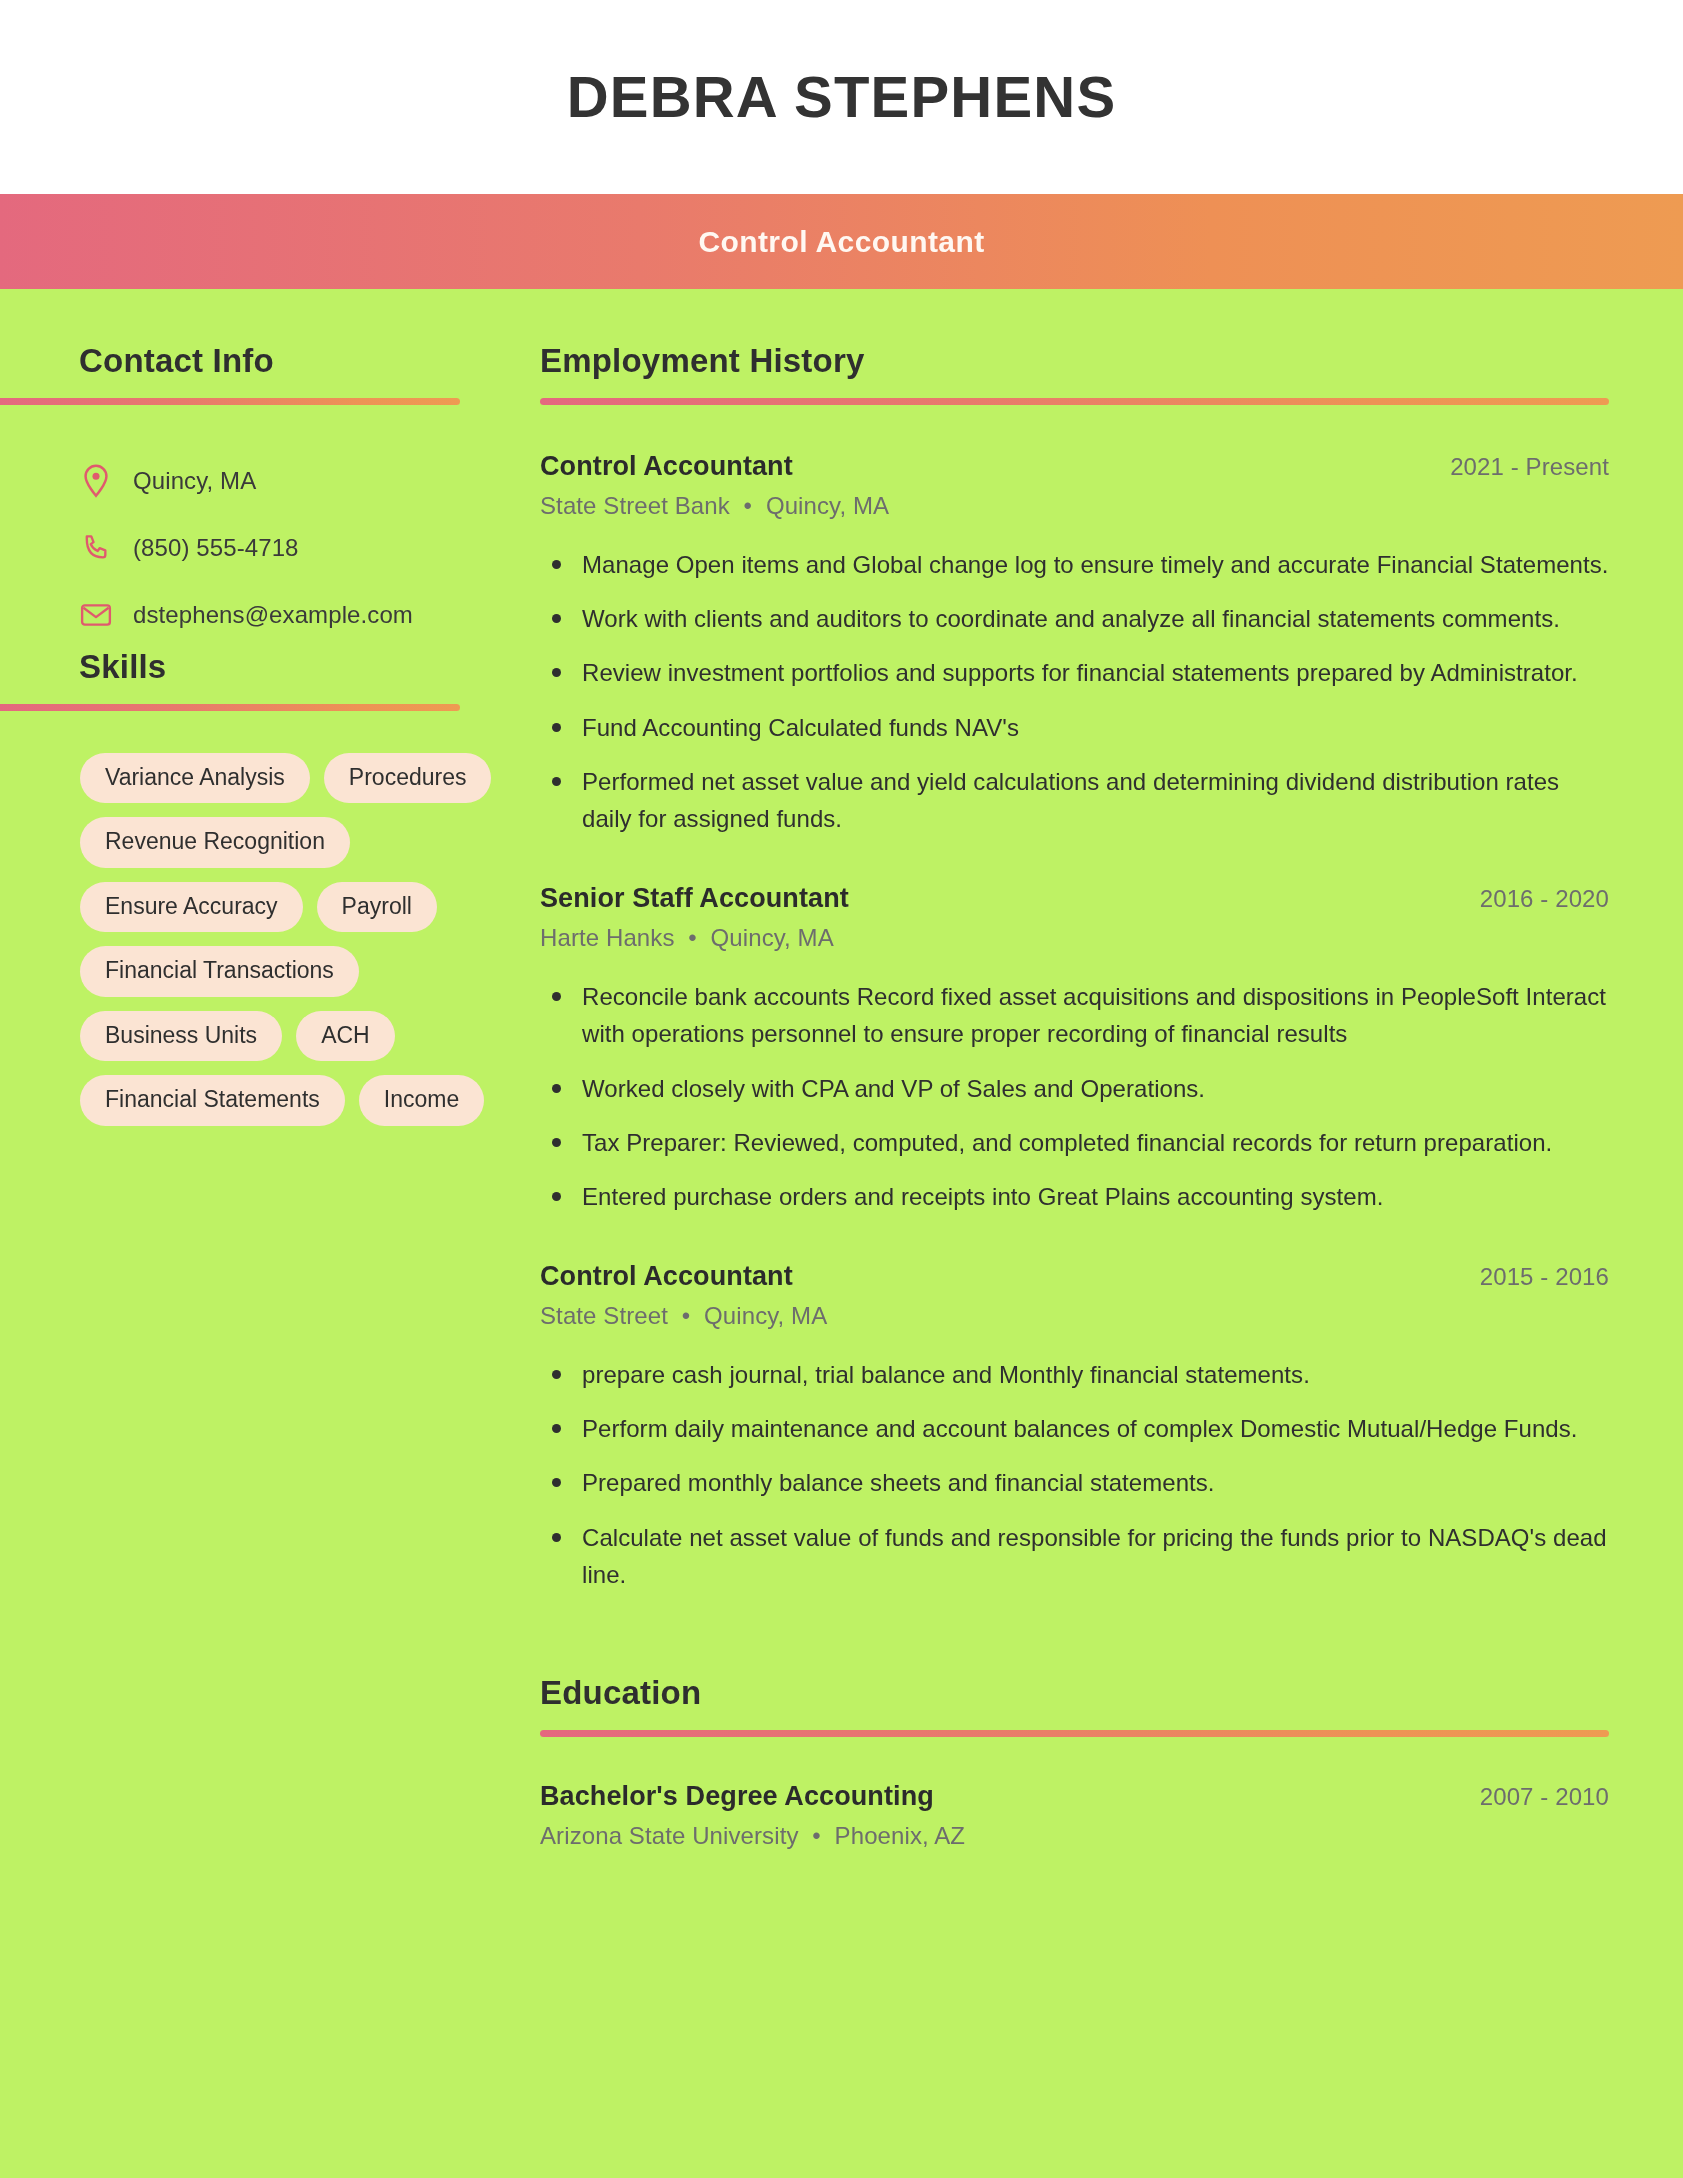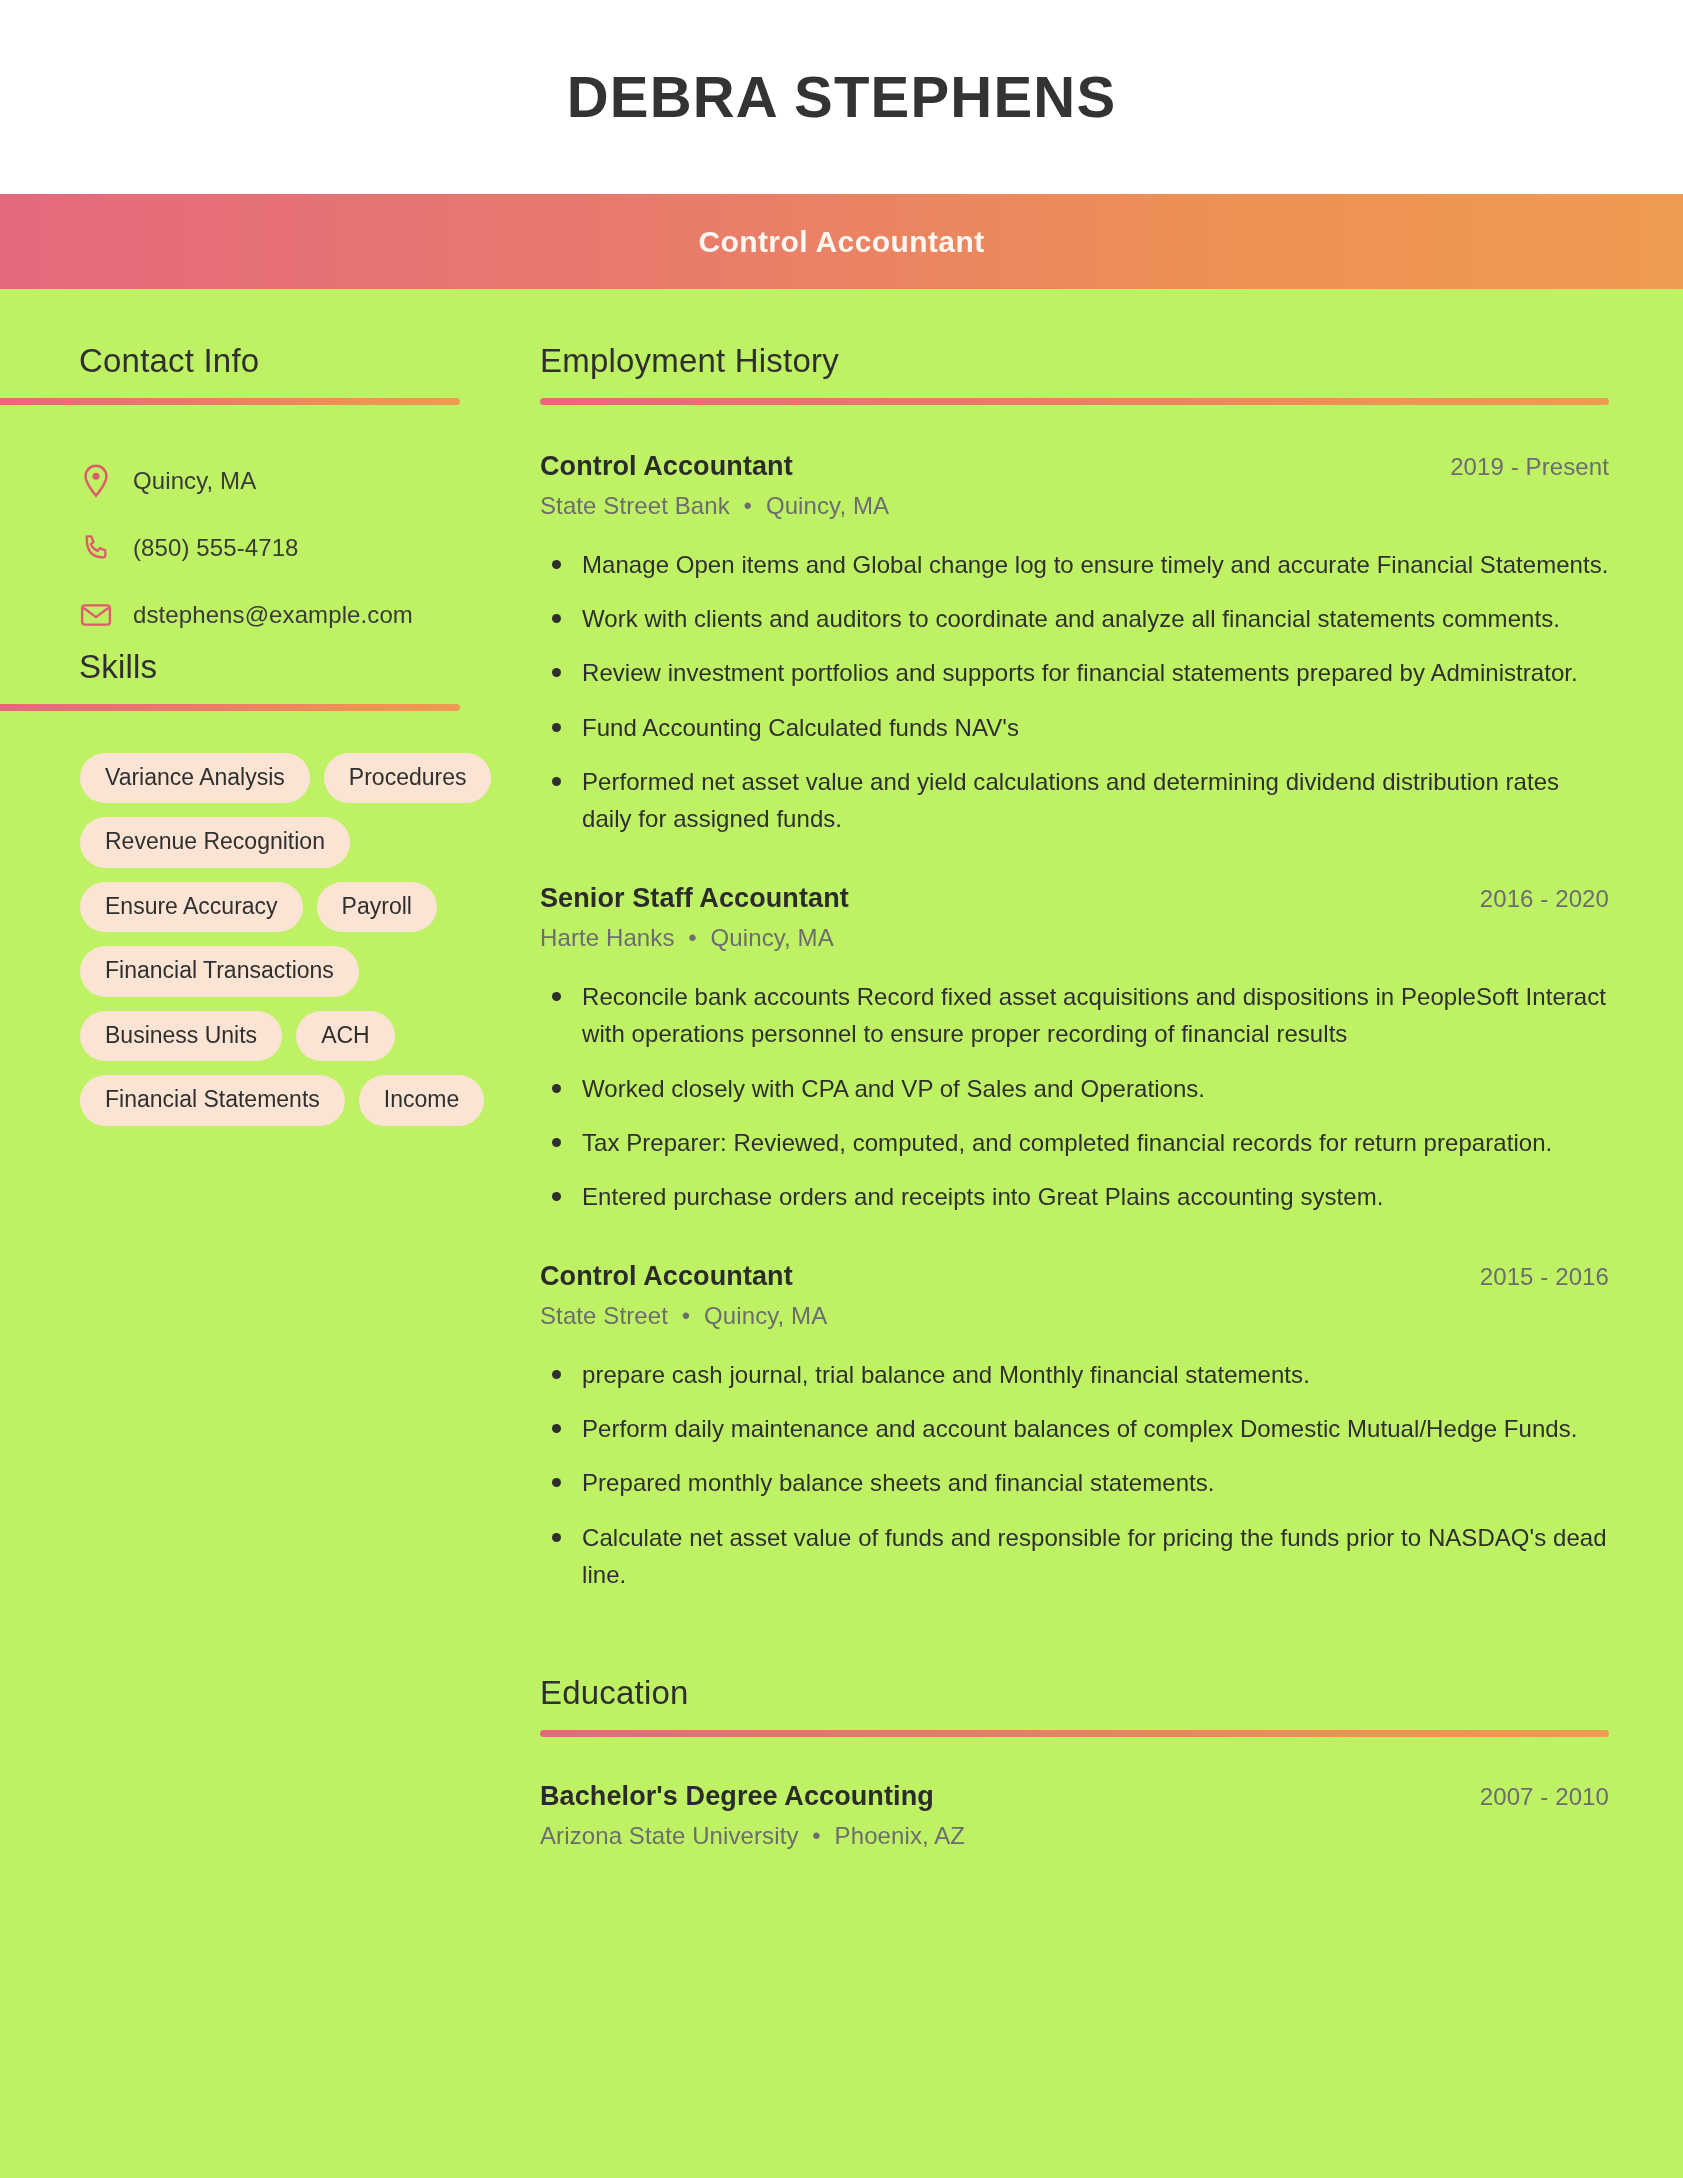--- a/index.html
+++ b/index.html
@@ -68,21 +68,21 @@
   }
 
   .main {
     flex: 1 1 auto;
     padding-right: 74px;
   }
 
   
   .sec-head {
     font-size: 33px;
-    font-weight: 400;
+    font-weight: 700;
     color: #2f2f2f;
     letter-spacing: 0.2px;
   }
 
   .sidebar .sec-head { padding-left: 79px; }
 
   .rule {
     height: 7px;
     border-radius: 4px;
     margin-top: 18px;
@@ -273,21 +273,21 @@
 
     <main class="main">
 
       <section>
         <h2 class="sec-head">Employment History</h2>
         <div class="rule rule-main"></div>
 
         <div class="entry">
           <div class="entry-top">
             <div class="entry-title">Control Accountant</div>
-            <div class="entry-dates">2019 - Present</div>
+            <div class="entry-dates">2021 - Present</div>
           </div>
           <div class="entry-sub">
             <span>State Street Bank</span>
             <span class="sep-dot">•</span>
             <span>Quincy, MA</span>
           </div>
           <ul class="bullets">
             <li class="bullet">Manage Open items and Global change log to ensure timely and accurate Financial Statements.</li>
             <li class="bullet">Work with clients and auditors to coordinate and analyze all financial statements comments.</li>
             <li class="bullet">Review investment portfolios and supports for financial statements prepared by Administrator.</li>

